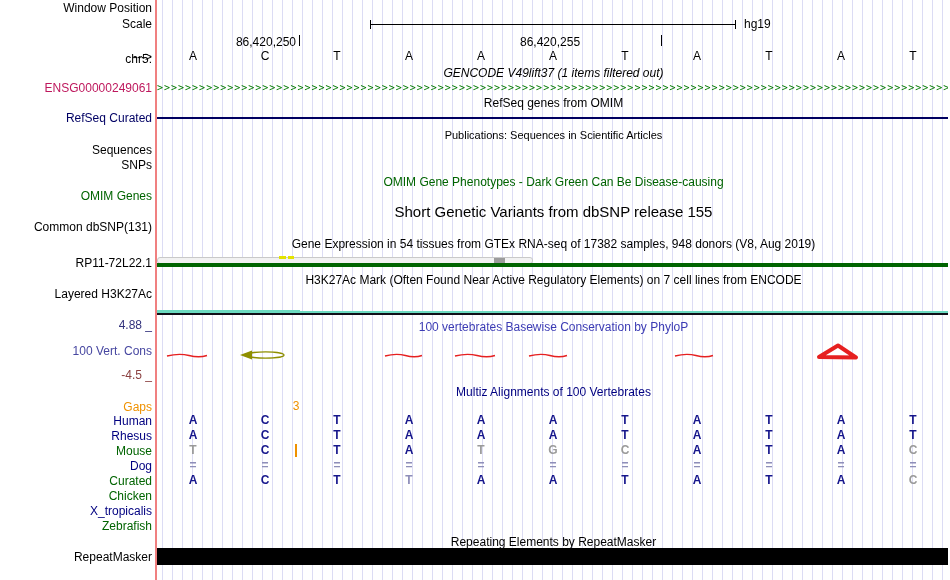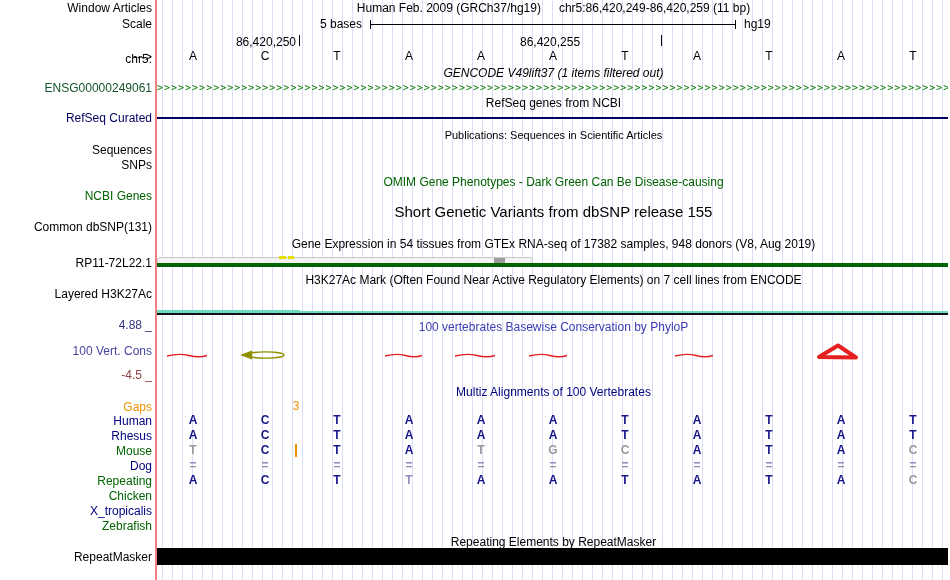--- a/index.html
+++ b/index.html
@@ -101,25 +101,21 @@
       <div class="gline" style="left: 892px; background: rgb(220, 220, 244);"></div>
       <div class="gline" style="left: 902px; background: rgb(220, 220, 244);"></div>
       <div class="gline" style="left: 912px; background: rgb(220, 220, 244);"></div>
       <div class="gline" style="left: 922px; background: rgb(220, 220, 244);"></div>
       <div class="gline" style="left: 932px; background: rgb(220, 220, 244);"></div>
       <div class="gline" style="left: 942px; background: rgb(220, 220, 244);"></div>
     </div>
 
   <div class="bar" style="left:155px;top:0;width:2px;height:580px;background:#f08080;"></div>
 
-  <div id="assembly-line">
-    <span>Human Feb. 2009 (GRCh37/hg19)</span><span>chr5:86,420,249-86,420,259 (11 bp)</span>
-  </div>
-
-  <div class="hdrtxt" style="left:157px;top:17px;width:205px;text-align:right;">5 bases</div>
+
   <div class="bar" style="left:370px;top:24px;width:366px;height:1px;background:#000;"></div>
   <div class="tick" style="left:370px;top:20px;height:9px;"></div>
   <div class="tick" style="left:735px;top:20px;height:9px;"></div>
   <div class="hdrtxt" style="left:744px;top:17px;">hg19</div>
 
   <div class="hdrtxt" style="left:157px;top:35px;width:139px;text-align:right;">86,420,250</div>
   <div class="tick" style="left:299px;top:35px;height:11px;"></div>
   <div class="hdrtxt" style="left:520px;top:35px;width:158px;">86,420,255</div>
   <div class="tick" style="left:661px;top:35px;height:11px;"></div>
 
@@ -131,50 +127,50 @@
       <div class="seq" style="left: 481px; top: 50px;">A</div>
       <div class="seq" style="left: 553px; top: 50px;">A</div>
       <div class="seq" style="left: 625px; top: 50px;">T</div>
       <div class="seq" style="left: 697px; top: 50px;">A</div>
       <div class="seq" style="left: 769px; top: 50px;">T</div>
       <div class="seq" style="left: 841px; top: 50px;">A</div>
       <div class="seq" style="left: 913px; top: 50px;">T</div>
     </div>
 
   <div id="left-labels">
-      <div class="llabel" style="top: 1px; color: rgb(0, 0, 0);">Window Articles</div>
+      <div class="llabel" style="top: 1px; color: rgb(0, 0, 0);">Window Position</div>
       <div class="llabel" style="top: 17px; color: rgb(0, 0, 0);">Scale</div>
       <div class="llabel" style="top: 52px; color: rgb(0, 0, 0);">chr5:</div>
       <div class="llabel" style="top: 50px; color: rgb(0, 0, 0);">---&gt;</div>
-      <div class="llabel" style="top: 81px; color: #14532d;">ENSG00000249061</div>
+      <div class="llabel" style="top: 81px; color: #be185d;">ENSG00000249061</div>
       <div class="llabel" style="top: 111px; color: rgb(0, 0, 100);">RefSeq Curated</div>
       <div class="llabel" style="top: 143px; color: rgb(0, 0, 0);">Sequences</div>
       <div class="llabel" style="top: 158px; color: rgb(0, 0, 0);">SNPs</div>
-      <div class="llabel" style="top: 189px; color: rgb(0, 100, 0);">NCBI Genes</div>
+      <div class="llabel" style="top: 189px; color: rgb(0, 100, 0);">OMIM Genes</div>
       <div class="llabel" style="top: 220px; color: rgb(0, 0, 0);">Common dbSNP(131)</div>
       <div class="llabel" style="top: 256px; color: rgb(0, 0, 0);">RP11-72L22.1</div>
       <div class="llabel" style="top: 287px; color: rgb(0, 0, 0);">Layered H3K27Ac</div>
       <div class="llabel" style="top: 318px; color: rgb(50, 50, 125);">4.88 _</div>
       <div class="llabel" style="top: 344px; color: rgb(70, 70, 160);">100 Vert. Cons</div>
       <div class="llabel" style="top: 368px; color: rgb(139, 64, 64);">-4.5 _</div>
       <div class="llabel" style="top: 400px; color: rgb(239, 145, 0);">Gaps</div>
       <div class="llabel" style="top: 414px; color: rgb(0, 0, 128);">Human</div>
       <div class="llabel" style="top: 429px; color: rgb(0, 0, 128);">Rhesus</div>
       <div class="llabel" style="top: 444px; color: rgb(0, 100, 0);">Mouse</div>
       <div class="llabel" style="top: 459px; color: rgb(0, 0, 128);">Dog</div>
-      <div class="llabel" style="top: 474px; color: rgb(0, 100, 0);">Repeating</div>
+      <div class="llabel" style="top: 474px; color: rgb(0, 100, 0);">Curated</div>
       <div class="llabel" style="top: 489px; color: rgb(0, 100, 0);">Chicken</div>
       <div class="llabel" style="top: 504px; color: rgb(0, 0, 128);">X_tropicalis</div>
       <div class="llabel" style="top: 519px; color: rgb(0, 100, 0);">Zebrafish</div>
       <div class="llabel" style="top: 550px; color: rgb(0, 0, 0);">RepeatMasker</div>
     </div>
 
   <div id="center-titles">
       <div class="ctitle" style="top: 66px; color: rgb(0, 0, 0); font-size: 12px; font-style: italic;">GENCODE V49lift37 (1 items filtered out)</div>
-      <div class="ctitle" style="top: 96px; color: rgb(0, 0, 0); font-size: 12px;">RefSeq genes from NCBI</div>
+      <div class="ctitle" style="top: 96px; color: rgb(0, 0, 0); font-size: 12px;">RefSeq genes from OMIM</div>
       <div class="ctitle" style="top: 128px; color: rgb(0, 0, 0); font-size: 11px;">Publications: Sequences in Scientific Articles</div>
       <div class="ctitle" style="top: 175px; color: rgb(0, 100, 0); font-size: 12px;">OMIM Gene Phenotypes - Dark Green Can Be Disease-causing</div>
       <div class="ctitle" style="top: 205px; color: rgb(0, 0, 0); font-size: 15px;">Short Genetic Variants from dbSNP release 155</div>
       <div class="ctitle" style="top: 237px; color: rgb(0, 0, 0); font-size: 12px;">Gene Expression in 54 tissues from GTEx RNA-seq of 17382 samples, 948 donors (V8, Aug 2019)</div>
       <div class="ctitle" style="top: 273px; color: rgb(0, 0, 0); font-size: 12px;">H3K27Ac Mark (Often Found Near Active Regulatory Elements) on 7 cell lines from ENCODE</div>
       <div class="ctitle" style="top: 320px; color: rgb(60, 60, 180); font-size: 12px;">100 vertebrates Basewise Conservation by PhyloP</div>
       <div class="ctitle" style="top: 385px; color: rgb(0, 0, 128); font-size: 12px;">Multiz Alignments of 100 Vertebrates</div>
       <div class="ctitle" style="top: 535px; color: rgb(0, 0, 0); font-size: 12px;">Repeating Elements by RepeatMasker</div>
     </div>
 

